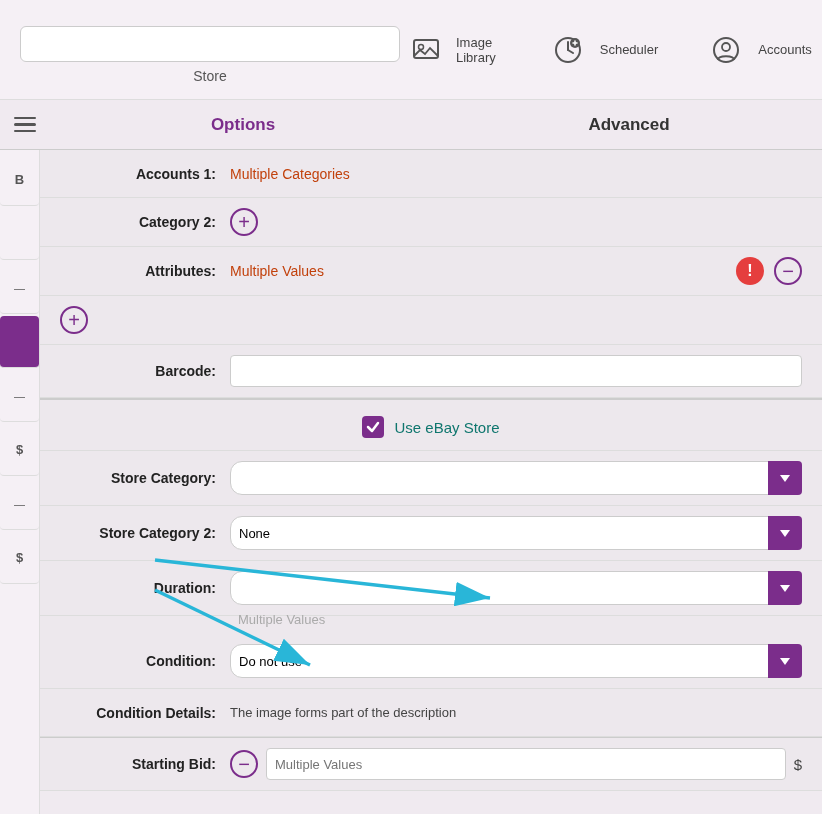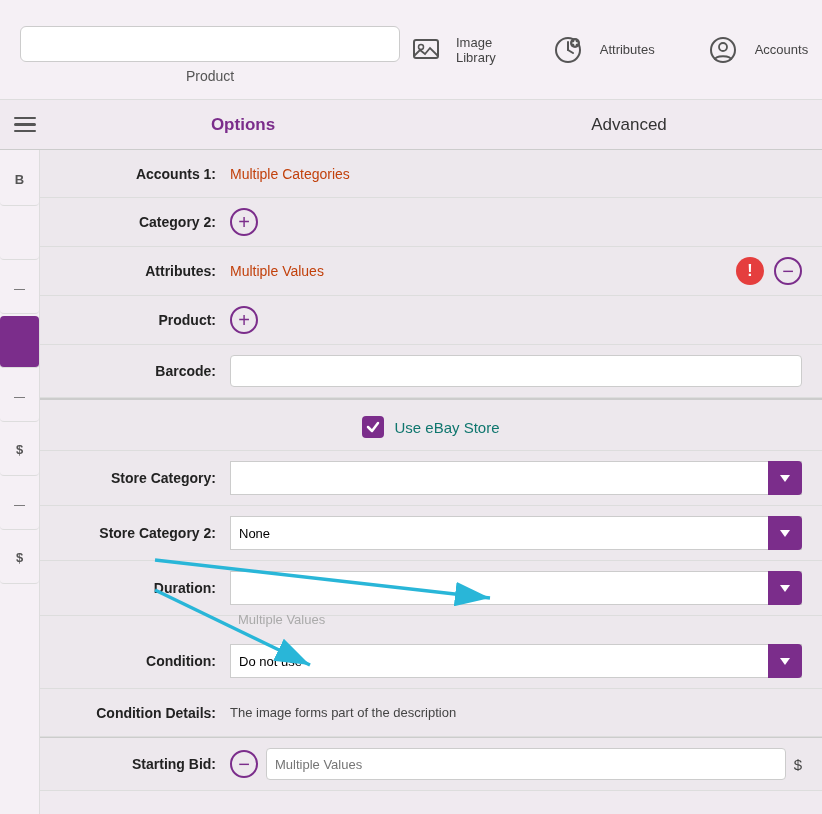--- a/index.html
+++ b/index.html
@@ -96,21 +96,21 @@
       width: 22px;
       height: 2.5px;
       background: #555;
       border-radius: 2px;
     }
 
     .tab {
       flex: 1;
       text-align: center;
       font-size: 17px;
-      font-weight: 400;
+      font-weight: 700;
       cursor: pointer;
       padding: 12px 0;
       color: #333;
     }
 
     .tab.active {
       color: #7b2d8b;
       font-weight: 600;
     }
 
@@ -290,21 +290,21 @@
 
     .select-wrapper {
       flex: 1;
       position: relative;
     }
 
     .form-select {
       width: 100%;
       height: 34px;
       border: 1px solid #ccc;
-      border-radius: 0;
+      border-radius: 12px;
       padding: 0 34px 0 8px;
       background: white;
       font-size: 13px;
       appearance: none;
       -webkit-appearance: none;
       cursor: pointer;
     }
 
     .select-arrow {
       position: absolute;
@@ -359,21 +359,21 @@
       color: #444;
       padding-left: 8px;
     }
   </style>
 </head>
 <body>
 
 <div class="toolbar">
   <div class="search-area">
     <div class="search-box"></div>
-    <div class="search-label">Product</div>
+    <div class="search-label">Store</div>
   </div>
   <div class="toolbar-icons">
 
     <div class="toolbar-icon-item">
       <div class="icon-svg">
         <svg width="32" height="32" viewBox="0 0 32 32" fill="none">
           <rect x="4" y="6" width="24" height="18" rx="2" stroke="#555" stroke-width="2" fill="none"></rect>
           <circle cx="11" cy="13" r="2.5" stroke="#555" stroke-width="1.5" fill="none"></circle>
           <polyline points="4,22 10,16 15,20 20,14 28,22" stroke="#555" stroke-width="1.8" fill="none"></polyline>
         </svg>
@@ -384,21 +384,21 @@
     <div class="toolbar-icon-item">
       <div class="icon-svg">
         <svg width="32" height="32" viewBox="0 0 32 32" fill="none">
           <circle cx="16" cy="16" r="12" stroke="#555" stroke-width="2" fill="none"></circle>
           <line x1="16" y1="8" x2="16" y2="16" stroke="#555" stroke-width="2" stroke-linecap="round"></line>
           <line x1="16" y1="16" x2="21" y2="19" stroke="#555" stroke-width="2" stroke-linecap="round"></line>
           <circle cx="23" cy="9" r="5" fill="#555"></circle>
           <path d="M21 9 L25 9 M23 7 L23 11" stroke="white" stroke-width="1.5" stroke-linecap="round"></path>
         </svg>
       </div>
-      <span class="icon-label">Attributes</span>
+      <span class="icon-label">Scheduler</span>
     </div>
 
     <div class="toolbar-icon-item">
       <div class="icon-svg">
         <svg width="32" height="32" viewBox="0 0 32 32" fill="none">
           <circle cx="16" cy="16" r="12" stroke="#555" stroke-width="2" fill="none"></circle>
           <circle cx="16" cy="13" r="4" stroke="#555" stroke-width="1.8" fill="none"></circle>
           <path d="M8 26 C8 21 24 21 24 26" stroke="#555" stroke-width="1.8" fill="none"></path>
         </svg>
       </div>
@@ -445,21 +445,20 @@
       </div>
 
       <div class="form-row">
         <span class="form-label">Attributes:</span>
         <span class="form-value">Multiple Values</span>
         <div class="error-icon">!</div>
         <button class="minus-circle-btn">−</button>
       </div>
 
       <div class="form-row">
-        <span class="form-label">Product:</span>
         <button class="add-btn">+</button>
       </div>
 
       <div class="form-row">
         <span class="form-label">Barcode:</span>
         <input type="text" class="text-input" style="">
       </div>
 
     </div>
 

